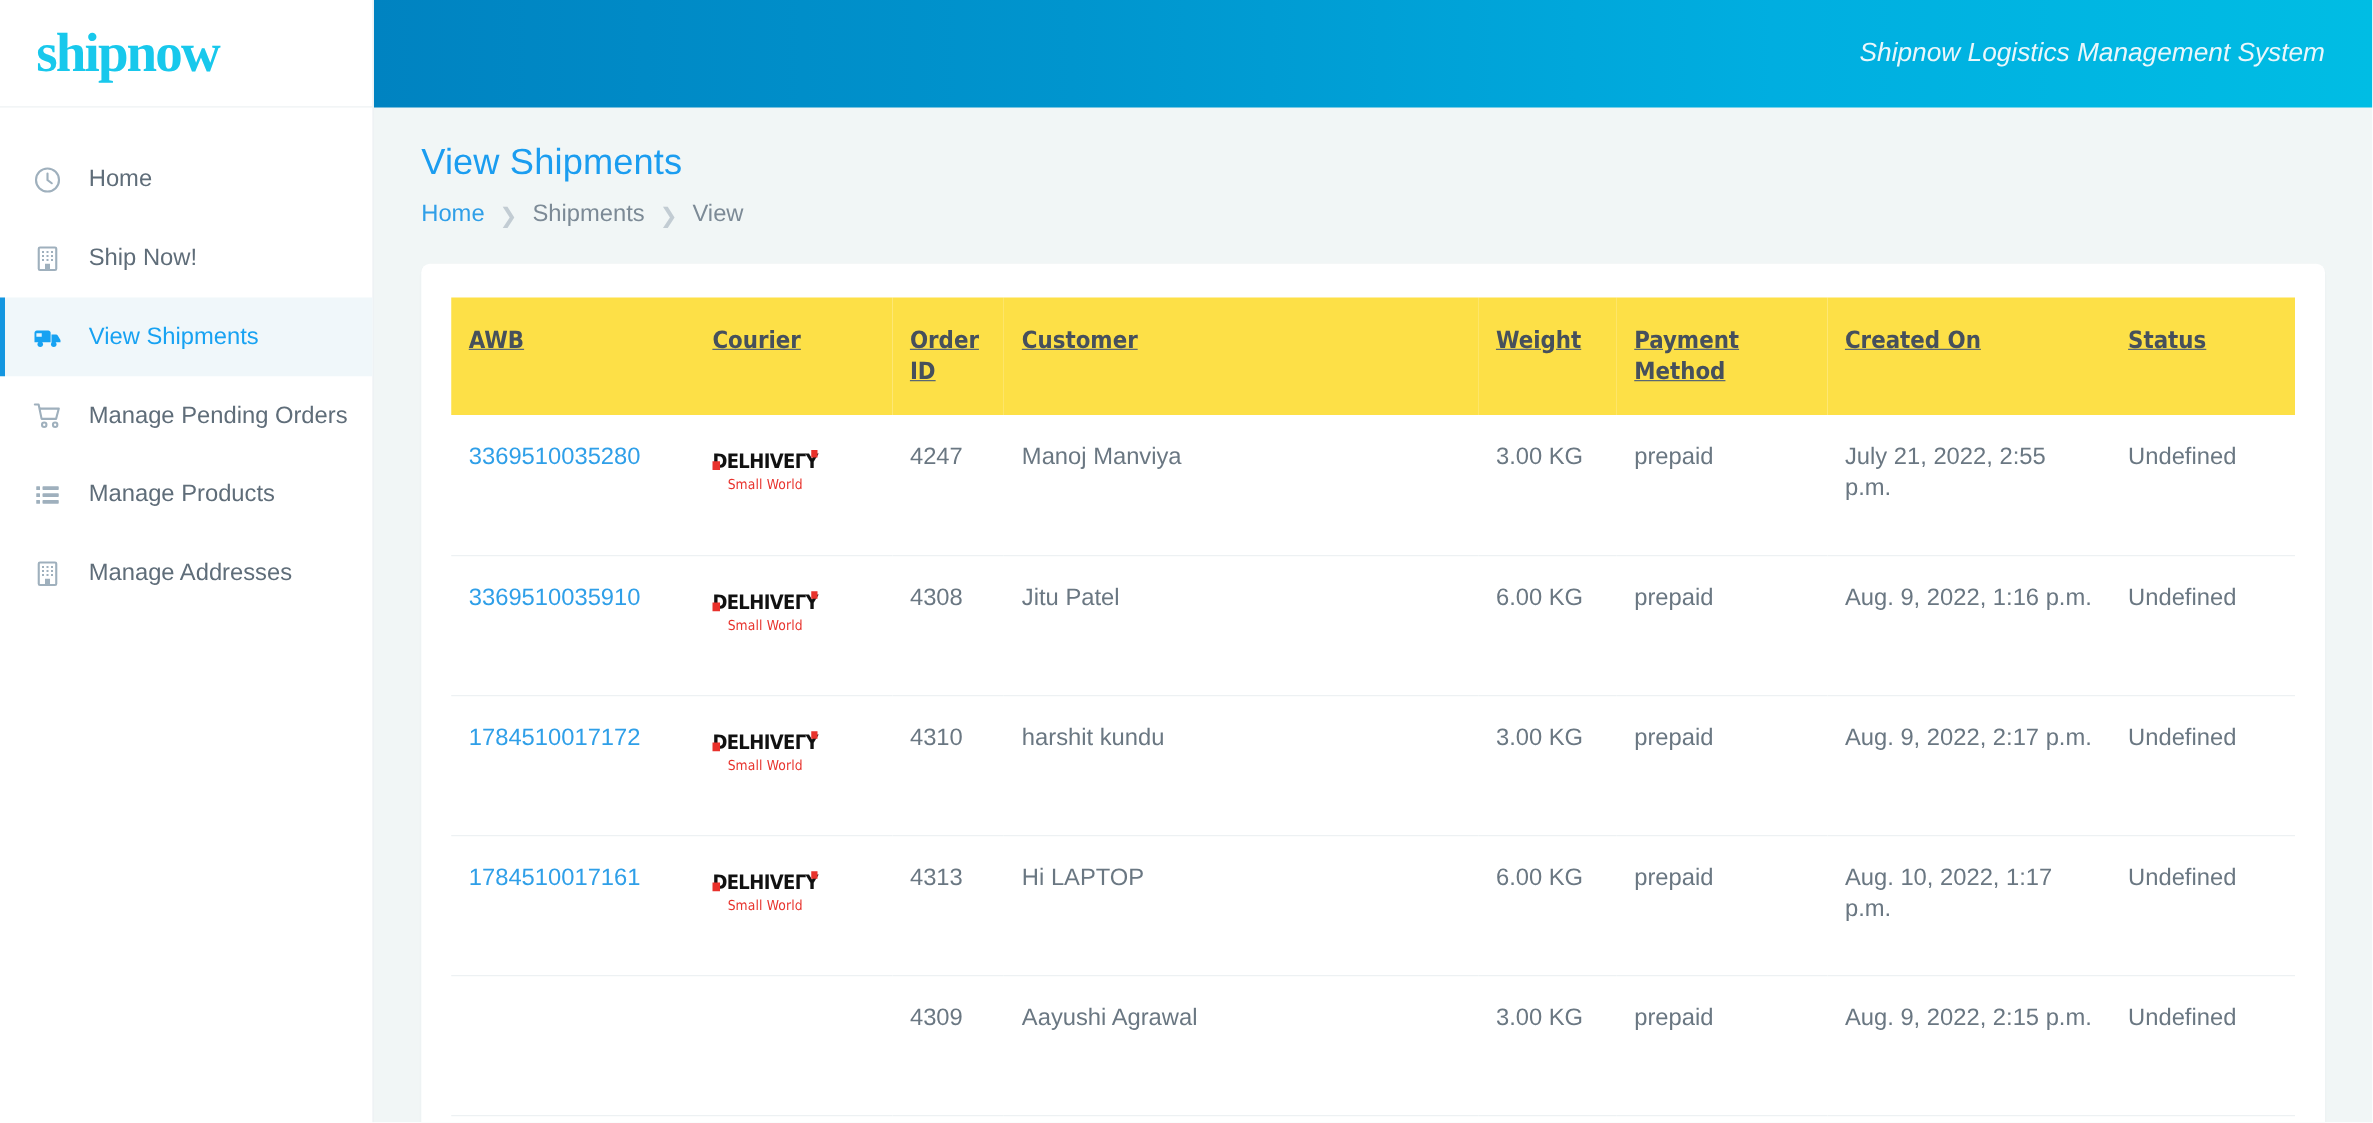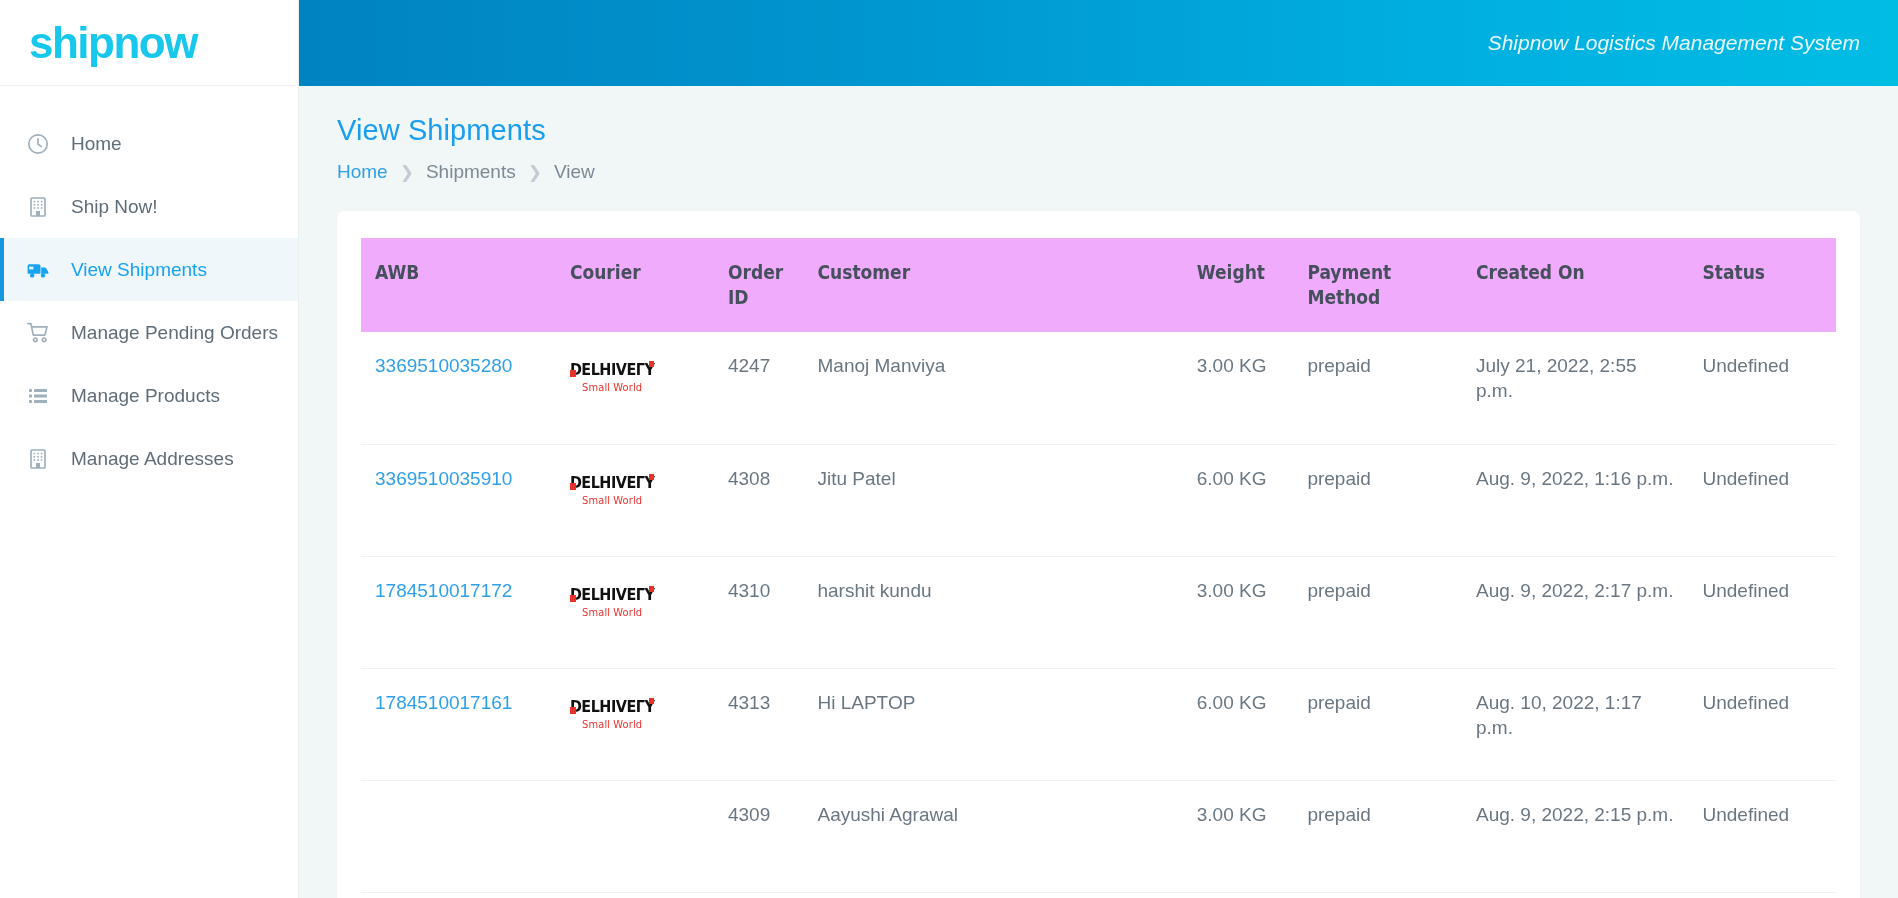--- a/index.html
+++ b/index.html
@@ -26,21 +26,21 @@
     position: relative;
   }
   .brand {
     height: 86px;
     display: flex;
     align-items: center;
     padding-left: 29px;
     border-bottom: 1px solid #eef2f4;
   }
   .brand-logo {
-    font-family: Liberation Sans, sans-serif;
+    font-family: Liberation Serif, serif;
     font-weight: 700;
     font-size: 44px;
     letter-spacing: -1.5px;
     color: #18c8ec;
     line-height: 1;
   }
   .nav { padding-top: 26px; }
   .nav-item {
     display: flex;
     align-items: center;
@@ -129,21 +129,21 @@
     padding: 27px 24px 0 24px;
     box-shadow: 0 1px 2px rgba(30,60,90,0.04);
     height: 700px;
     overflow: hidden;
   }
   table {
     width: 100%;
     border-collapse: collapse;
     table-layout: fixed;
   }
-  thead tr { background: #f0abfc; }
+  thead tr { background: #fde047; text-decoration: underline; }
   thead th {
     font-family: "DejaVu Sans Condensed", "Liberation Sans Narrow", "Liberation Sans", sans-serif;
     font-weight: 700;
     font-size: 19px;
     color: #46505c;
     text-align: left;
     padding: 22px 10px 22px 14px;
     vertical-align: top;
     line-height: 1.32;
   }

